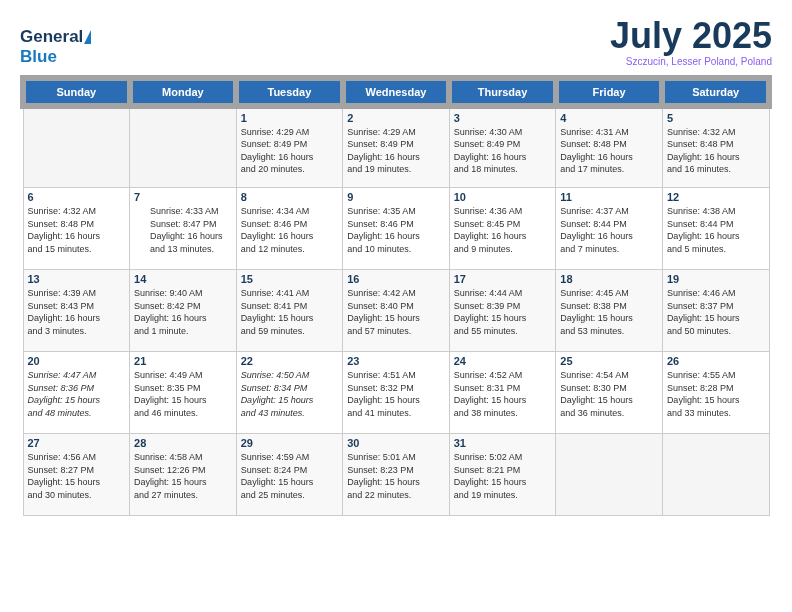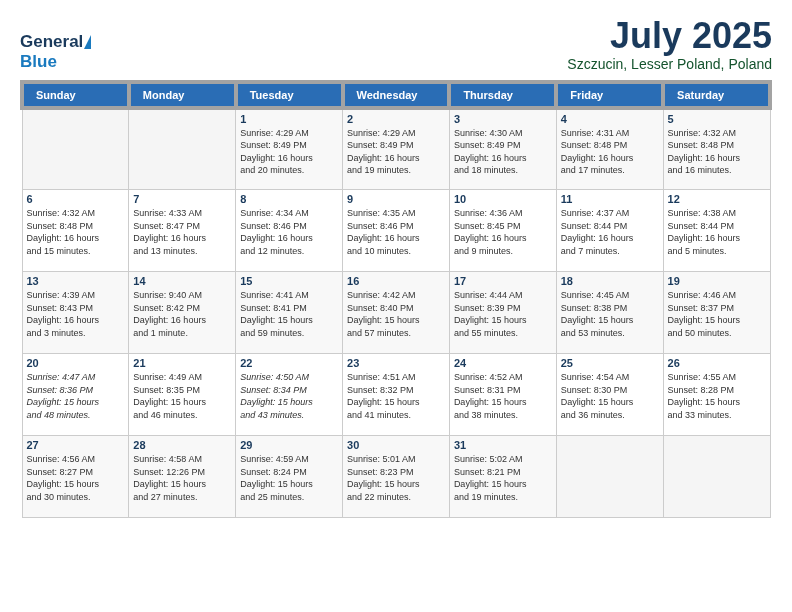--- a/index.html
+++ b/index.html
@@ -30,36 +30,36 @@
     .title-section {
       text-align: right;
     }
     .month-title {
       font-size: 36px;
       font-weight: bold;
       color: #1a3a5c;
       line-height: 1.1;
     }
     .location {
-      font-size: 14px;
-      color: #14532d;
+      font-size: 10px;
+      color: #8b5cf6;
     }
     table {
       width: 100%;
       border-collapse: collapse;
       table-layout: fixed;
     }
     th {
       background-color: #2a6db5;
       color: #fff;
       font-size: 11px;
       font-weight: bold;
       padding: 5px 12px;
-      text-align: left;
-      border: 4px solid #a3a3a3;
+      text-align: center;
+      border: 6px solid #a3a3a3;
     }
     td {
       border: 1px solid #ccc;
       vertical-align: top;
       padding: 3px 4px;
       font-size: 9.5px;
       color: #333;
       height: 82px;
       background: #fff;
     }
@@ -202,21 +202,21 @@
         <tr>
           <td class="col-sun">
             <span class="day-num">6</span>
             <div class="day-info" style="white-space: pre-line;">Sunrise: 4:32 AM
 Sunset: 8:48 PM
 Daylight: 16 hours
 and 15 minutes.</div>
           </td>
           <td class="col-mon">
             <span class="day-num">7</span>
-            <div class="day-info" style="white-space: pre-line;">Sunrise: 4:33 AM
+            <div class="day-info" style="white-space: pre-line; margin-left: 16px;">Sunrise: 4:33 AM
 Sunset: 8:47 PM
 Daylight: 16 hours
 and 13 minutes.</div>
           </td>
           <td class="col-tue">
             <span class="day-num">8</span>
             <div class="day-info" style="white-space: pre-line;">Sunrise: 4:34 AM
 Sunset: 8:46 PM
 Daylight: 16 hours
 and 12 minutes.</div>

